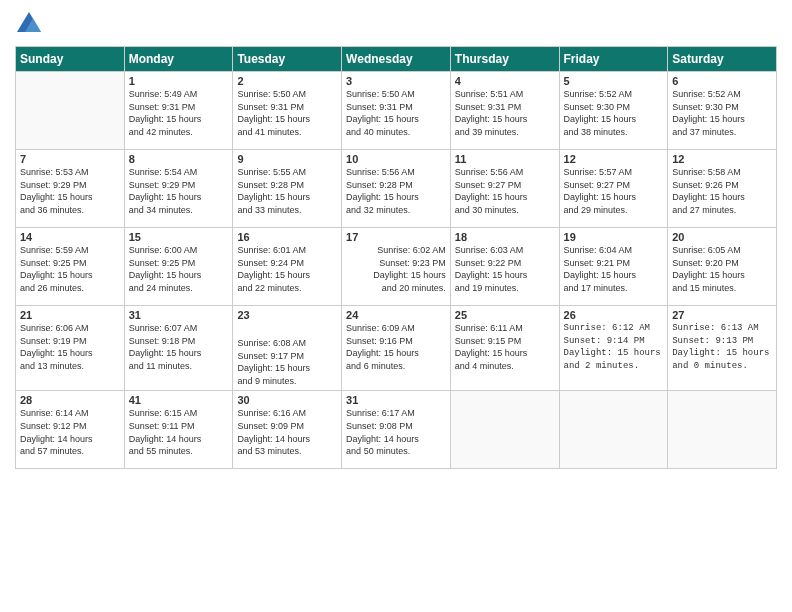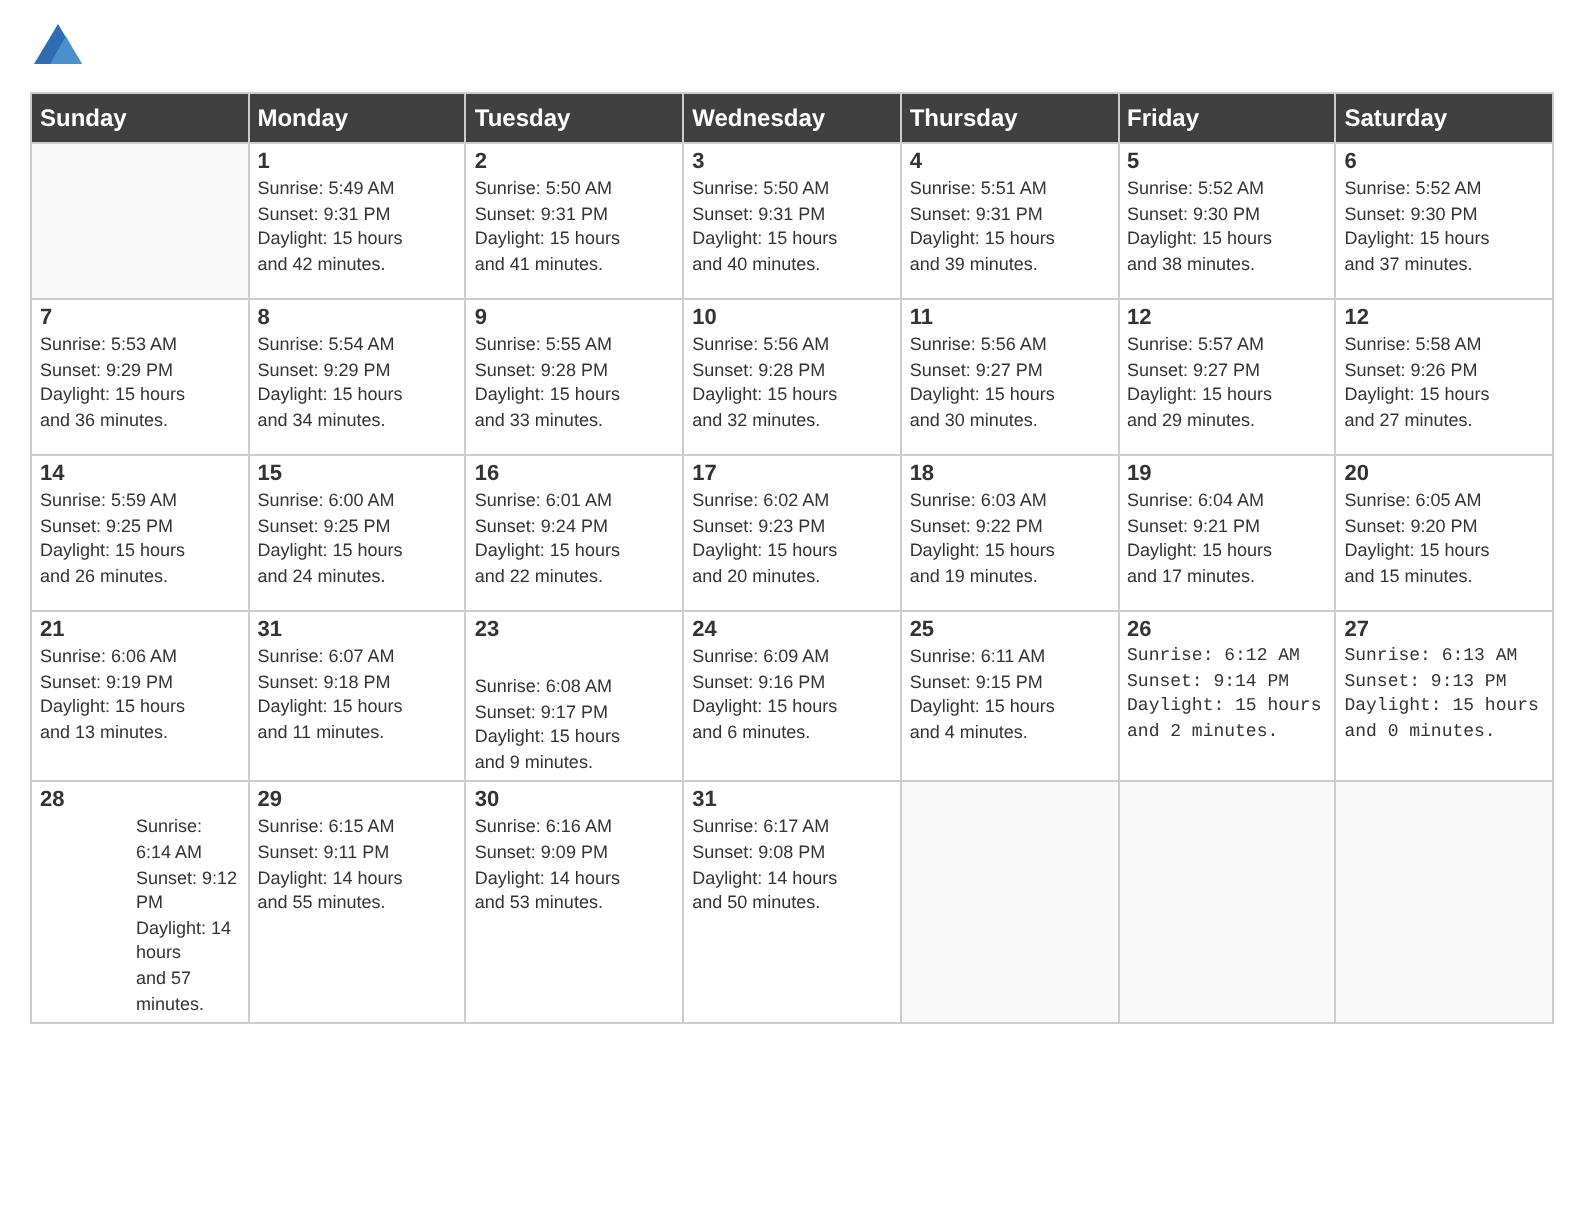--- a/index.html
+++ b/index.html
@@ -58,21 +58,21 @@
     .location {
       font-size: 14px;
       color: #555;
     }
     .calendar-table {
       width: 100%;
       border-collapse: collapse;
       table-layout: fixed;
     }
     .calendar-table th {
-      background: #404040;
+      background: #0f766e;
       color: #fff;
       font-size: 12px;
       font-weight: bold;
       padding: 5px 4px;
       text-align: left;
       border: 1px solid #ccc;
     }
     .calendar-table td {
       vertical-align: top;
       border: 1px solid #ccc;
@@ -245,21 +245,21 @@
           </td>
           <td>
             <span class="day-num">16</span>
             <div class="day-info" style="white-space: pre-line;">Sunrise: 6:01 AM
 Sunset: 9:24 PM
 Daylight: 15 hours
 and 22 minutes.</div>
           </td>
           <td>
             <span class="day-num">17</span>
-            <div class="day-info" style="white-space: pre-line;">Sunrise: 6:02 AM
+            <div class="day-info" style="white-space: pre-line; text-align: right;">Sunrise: 6:02 AM
 Sunset: 9:23 PM
 Daylight: 15 hours
 and 20 minutes.</div>
           </td>
           <td>
             <span class="day-num">18</span>
             <div class="day-info" style="white-space: pre-line;">Sunrise: 6:03 AM
 Sunset: 9:22 PM
 Daylight: 15 hours
 and 19 minutes.</div>
@@ -326,27 +326,27 @@
             <span class="day-num">27</span>
             <div class="day-info" style="white-space: pre-line; font-family: Liberation Mono, monospace;">Sunrise: 6:13 AM
 Sunset: 9:13 PM
 Daylight: 15 hours
 and 0 minutes.</div>
           </td>
         </tr>
         <tr>
           <td>
             <span class="day-num">28</span>
-            <div class="day-info" style="white-space: pre-line; margin-left: 48px;">Sunrise: 6:14 AM
+            <div class="day-info" style="white-space: pre-line;">Sunrise: 6:14 AM
 Sunset: 9:12 PM
 Daylight: 14 hours
 and 57 minutes.</div>
           </td>
           <td>
-            <span class="day-num">29</span>
+            <span class="day-num">41</span>
             <div class="day-info" style="white-space: pre-line;">Sunrise: 6:15 AM
 Sunset: 9:11 PM
 Daylight: 14 hours
 and 55 minutes.</div>
           </td>
           <td>
             <span class="day-num">30</span>
             <div class="day-info" style="white-space: pre-line;">Sunrise: 6:16 AM
 Sunset: 9:09 PM
 Daylight: 14 hours

